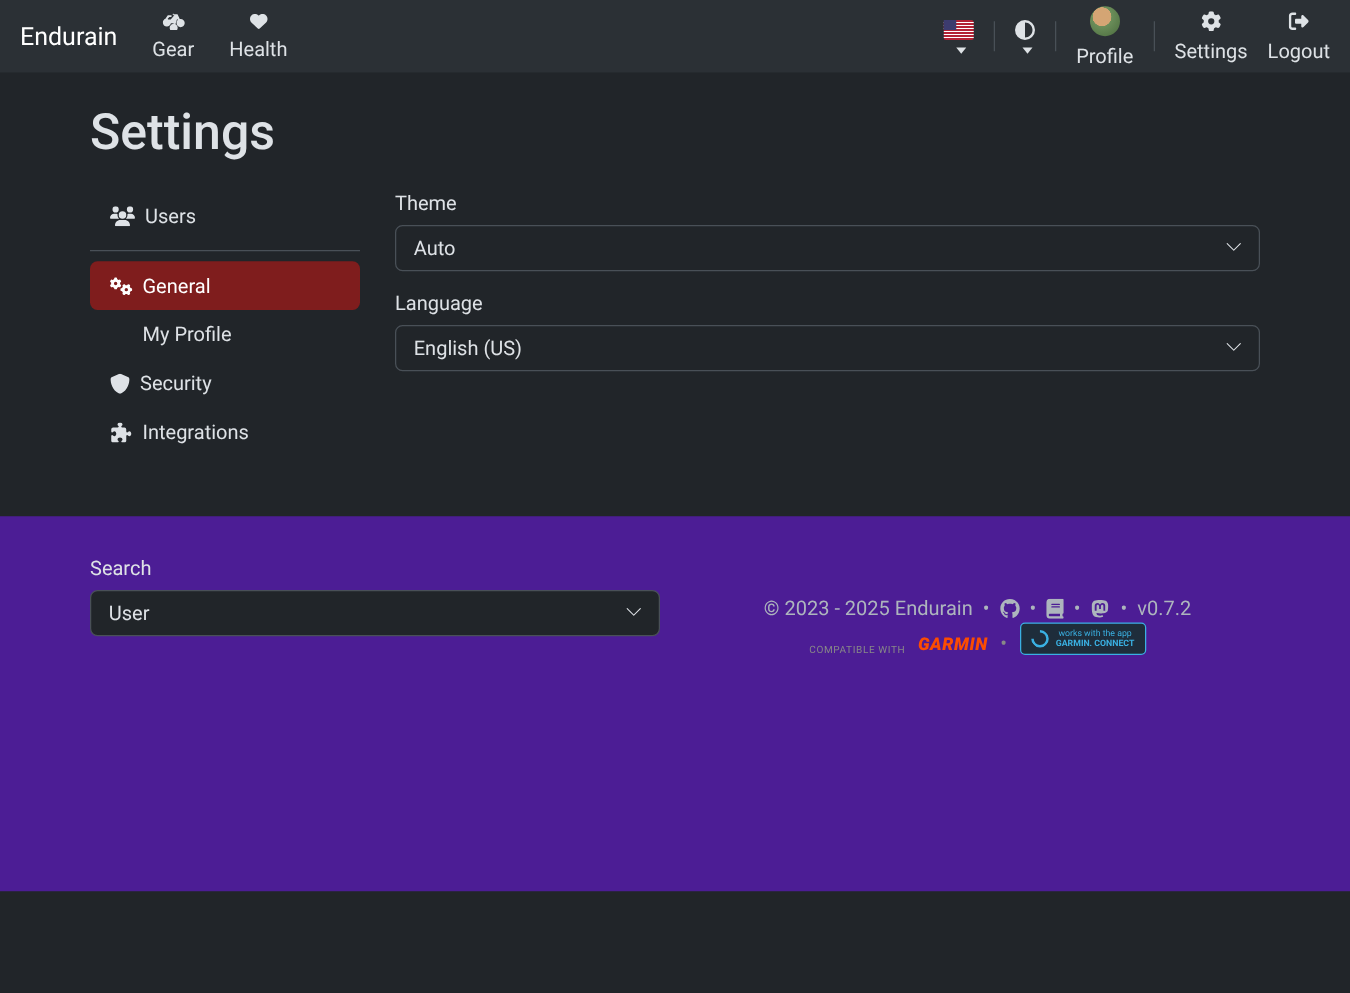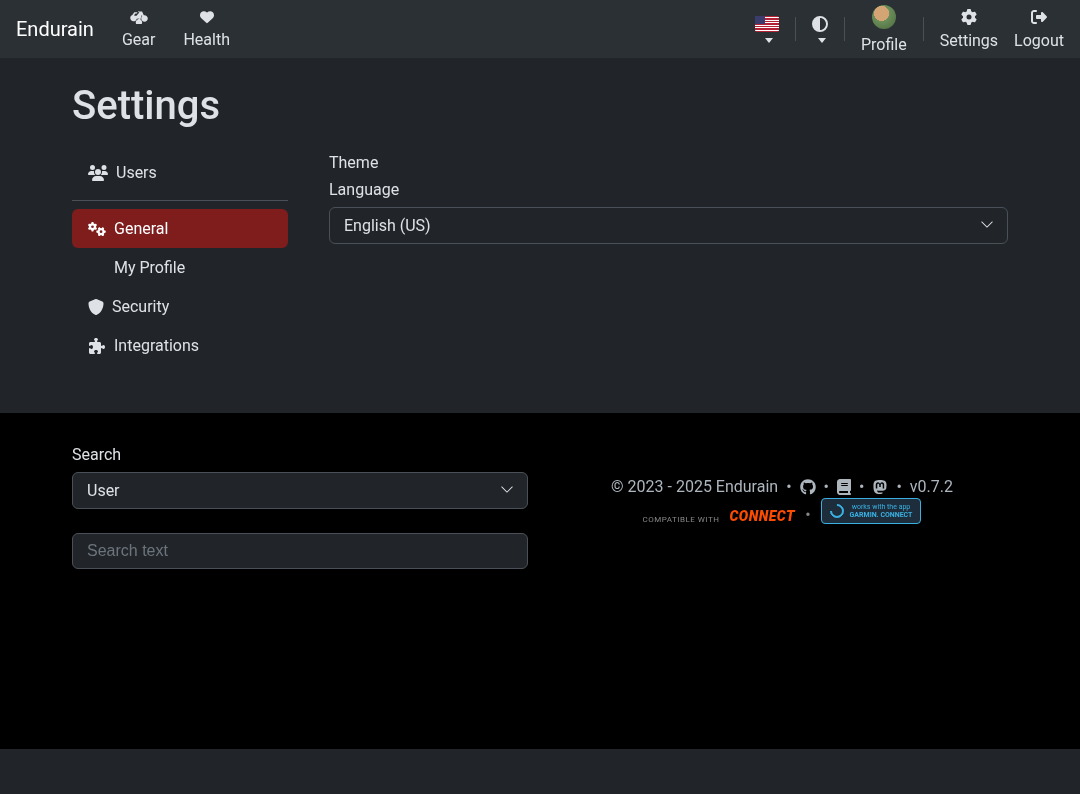--- a/index.html
+++ b/index.html
@@ -94,21 +94,21 @@
       padding: 24px 72px;
     }
     .page-title {
       font-size: 40px;
       font-weight: 500;
       color: #dee2e6;
       margin-bottom: 24px;
     }
     .settings-row {
       display: flex;
-      gap: 41px;
+      gap: 28px;
     }
     
     
     .settings-sidebar {
       width: 216px;
       flex-shrink: 0;
     }
     .sidebar-item {
       padding: 10px 16px;
       display: flex;
@@ -162,21 +162,21 @@
       top: 50%;
       transform: translateY(-50%);
       pointer-events: none;
     }
     .select-wrapper .form-select {
       margin-bottom: 0;
     }
     
     
     .footer {
-      background-color: #000000;
+      background-color: #4c1d95;
       padding: 32px 72px 180px;
       margin-top: 24px;
       display: flex;
       justify-content: space-between;
       gap: 28px;
     }
     .footer-left {
       width: 456px;
     }
     .footer-right {
@@ -360,20 +360,28 @@
           <svg width="18" height="16" viewBox="0 0 512 512">
               <path d="M192 104.8c0-9.2-5.8-17.3-13.2-22.8C167.2 73.3 160 61.3 160 48c0-26.5 28.7-48 64-48s64 21.5 64 48c0 13.3-7.2 25.3-18.8 34c-7.4 5.5-13.2 13.6-13.2 22.8c0 12.8 10.4 23.2 23.2 23.2H336c26.5 0 48 21.5 48 48v56.8c0 12.8 10.4 23.2 23.2 23.2c9.2 0 17.3-5.8 22.8-13.2c8.7-11.6 20.7-18.8 34-18.8c26.5 0 48 28.7 48 64s-21.5 64-48 64c-13.3 0-25.3-7.2-34-18.8c-5.5-7.4-13.6-13.2-22.8-13.2c-12.8 0-23.2 10.4-23.2 23.2V464c0 26.5-21.5 48-48 48H279.2c-12.8 0-23.2-10.4-23.2-23.2c0-9.2 5.8-17.3 13.2-22.8c11.6-8.7 18.8-20.7 18.8-34c0-26.5-28.7-48-64-48s-64 21.5-64 48c0 13.3 7.2 25.3 18.8 34c7.4 5.5 13.2 13.6 13.2 22.8c0 12.8-10.4 23.2-23.2 23.2H48c-26.5 0-48-21.5-48-48V343.2C0 330.4 10.4 320 23.2 320c9.2 0 17.3 5.8 22.8 13.2C54.7 344.8 66.7 352 80 352c26.5 0 48-28.7 48-64s-21.5-64-48-64c-13.3 0-25.3 7.2-34 18.8C40.5 250.2 32.4 256 23.2 256C10.4 256 0 245.6 0 232.8V176c0-26.5 21.5-48 48-48H168.8c12.8 0 23.2-10.4 23.2-23.2z"></path>
             </svg>
         </span>
         <span>Integrations</span>
       </div>
     </div>
 
     <div class="settings-content">
       <label class="form-label">Theme</label>
+      <div class="select-wrapper">
+        <div class="form-select">Auto</div>
+        <span class="chevron">
+          <svg width="14" height="14" viewBox="0 0 16 16" fill="#dee2e6">
+              <path d="M1.646 4.646a.5.5 0 0 1 .708 0L8 10.293l5.646-5.647a.5.5 0 0 1 .708.708l-6 6a.5.5 0 0 1-.708 0l-6-6a.5.5 0 0 1 0-.708z"></path>
+            </svg>
+        </span>
+      </div>
 
       <label class="form-label">Language</label>
       <div class="select-wrapper">
         <div class="form-select">English (US)</div>
         <span class="chevron">
           <svg width="14" height="14" viewBox="0 0 16 16" fill="#dee2e6">
               <path d="M1.646 4.646a.5.5 0 0 1 .708 0L8 10.293l5.646-5.647a.5.5 0 0 1 .708.708l-6 6a.5.5 0 0 1-.708 0l-6-6a.5.5 0 0 1 0-.708z"></path>
             </svg>
         </span>
       </div>
@@ -385,21 +393,20 @@
   <div class="footer-left">
     <label class="form-label">Search</label>
     <div class="select-wrapper" style="margin-bottom:24px;">
       <div class="form-select">User</div>
       <span class="chevron">
         <svg width="14" height="14" viewBox="0 0 16 16" fill="#dee2e6">
             <path d="M1.646 4.646a.5.5 0 0 1 .708 0L8 10.293l5.646-5.647a.5.5 0 0 1 .708.708l-6 6a.5.5 0 0 1-.708 0l-6-6a.5.5 0 0 1 0-.708z"></path>
           </svg>
       </span>
     </div>
-    <input type="text" class="form-input" placeholder="Search text" style="">
   </div>
 
   <div class="footer-right">
     <div class="footer-text">
       <span>© 2023 - 2025 Endurain</span>
       <span>•</span>
       <span class="icon">
         <svg width="16" height="16" viewBox="0 0 496 512">
             <path d="M165.9 397.4c0 2-2.3 3.6-5.2 3.6-3.3.3-5.6-1.3-5.6-3.6 0-2 2.3-3.6 5.2-3.6 3-.3 5.6 1.3 5.6 3.6zm-31.1-4.5c-.7 2 1.3 4.3 4.3 4.9 2.6 1 5.6 0 6.2-2s-1.3-4.3-4.3-5.2c-2.6-.7-5.5.3-6.2 2.3zm44.2-1.7c-2.9.7-4.9 2.6-4.6 4.9.3 2 2.9 3.3 5.9 2.6 2.9-.7 4.9-2.6 4.6-4.6-.3-1.9-3-3.2-5.9-2.9zM244.8 8C106.1 8 0 113.3 0 252c0 110.9 69.8 205.8 169.5 239.2 12.8 2.3 17.3-5.6 17.3-12.1 0-6.2-.3-40.4-.3-61.4 0 0-70 15-84.7-29.8 0 0-11.4-29.1-27.8-36.6 0 0-22.9-15.7 1.6-15.4 0 0 24.9 2 38.6 25.8 21.9 38.6 58.6 27.5 72.9 20.9 2.3-16 8.8-27.1 16-33.7-55.9-6.2-112.3-14.3-112.3-110.5 0-27.5 7.6-41.3 23.6-58.9-2.6-6.5-11.1-33.3 2.6-67.9 20.9-6.5 69 27 69 27 20-5.6 41.5-8.5 62.8-8.5s42.8 2.9 62.8 8.5c0 0 48.1-33.6 69-27 13.7 34.7 5.2 61.4 2.6 67.9 16 17.7 25.8 31.5 25.8 58.9 0 96.5-58.9 104.2-114.8 110.5 9.2 7.9 17 22.9 17 46.4 0 33.7-.3 75.4-.3 83.6 0 6.5 4.6 14.4 17.3 12.1C428.2 457.8 496 362.9 496 252 496 113.3 383.5 8 244.8 8z"></path>
           </svg>
@@ -414,21 +421,21 @@
       <span class="icon">
         <svg width="16" height="16" viewBox="0 0 448 512">
             <path d="M433 179.11c0-97.2-63.71-125.7-63.71-125.7-62.52-28.7-228.56-28.4-290.48 0 0 0-63.72 28.5-63.72 125.7 0 115.7-6.6 259.4 105.63 289.1 40.51 10.7 75.32 13 103.33 11.4 50.81-2.8 79.32-18.1 79.32-18.1l-1.7-36.9s-36.31 11.4-77.12 10.1c-40.41-1.4-83-4.4-89.63-54a102.54 102.54 0 0 1-.9-13.9c85.63 20.9 158.65 9.1 178.75 6.7 56.12-6.7 105-41.3 111.23-72.9 9.8-49.8 9-121.5 9-121.5zm-75.12 125.2h-46.63v-114.2c0-49.7-64-51.6-64 6.9v62.5h-46.33V197c0-58.5-64-56.6-64-6.9v114.2H90.19c0-122.1-5.2-147.9 18.41-175 25.9-28.9 79.82-30.8 103.83 6.1l11.6 19.5 11.6-19.5c24.11-37.1 78.12-34.8 103.83-6.1 23.71 27.3 18.4 53 18.4 175z"></path>
           </svg>
       </span>
       <span>•</span>
       <span>v0.7.2</span>
     </div>
     <div class="footer-badges">
       <span class="badge-compatible">COMPATIBLE WITH</span>
-      <span class="badge-strava">CONNECT</span>
+      <span class="badge-strava">GARMIN</span>
       <span style="color:#888;">•</span>
       <div class="badge-garmin">
         <span class="garmin-icon"></span>
         <div>
           <div>works with the app</div>
           <div style="font-weight:bold;">GARMIN. CONNECT</div>
         </div>
       </div>
     </div>
   </div>

